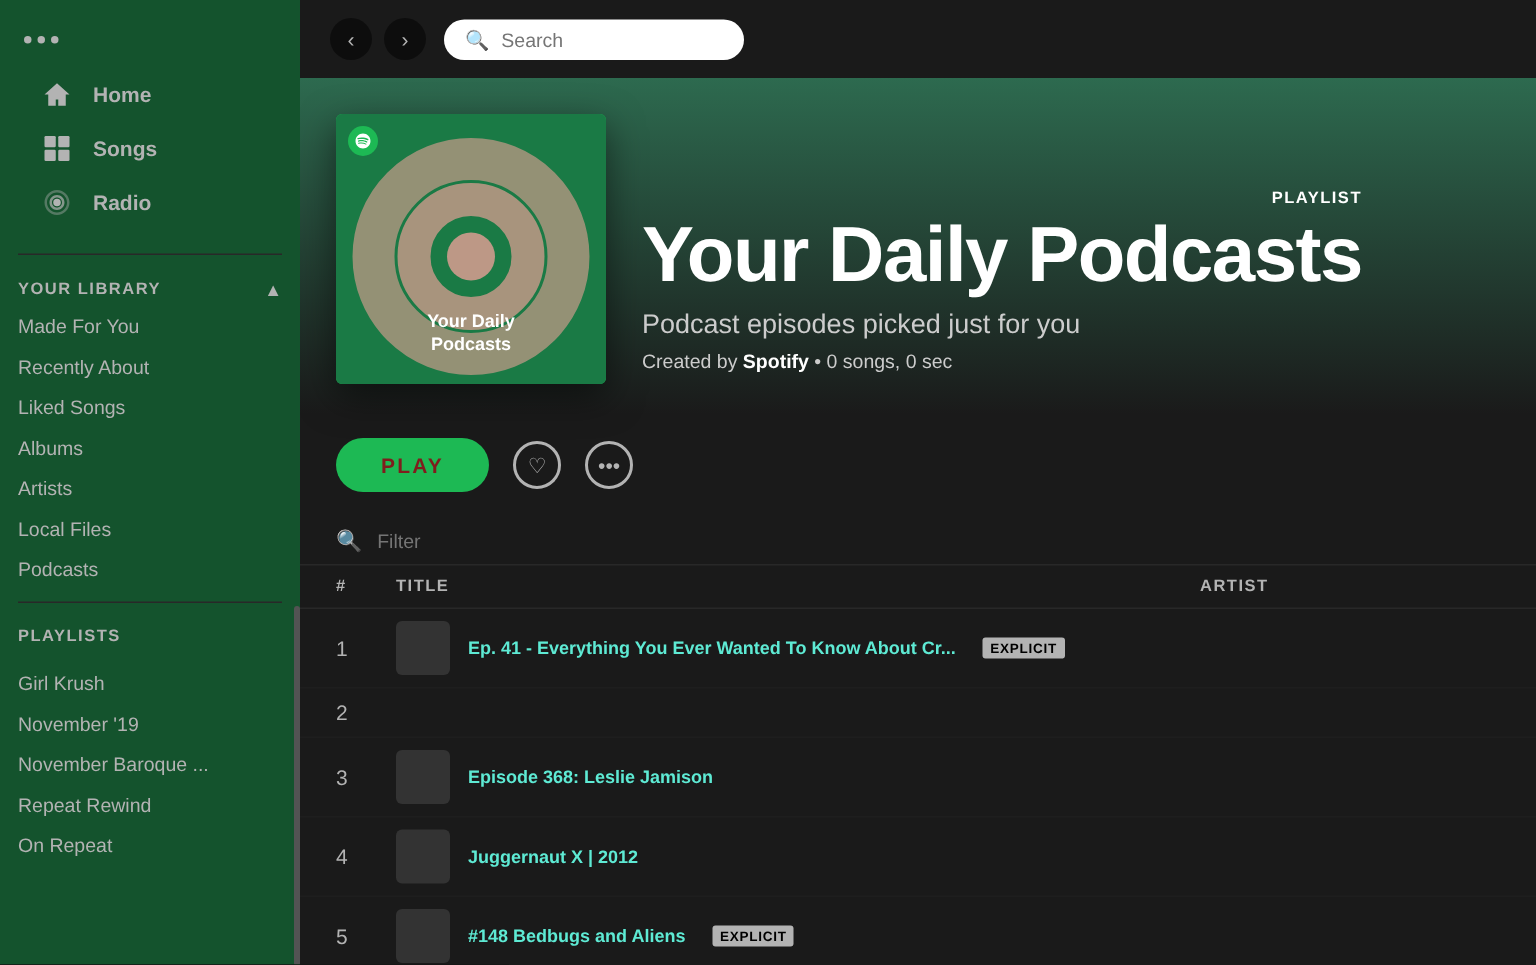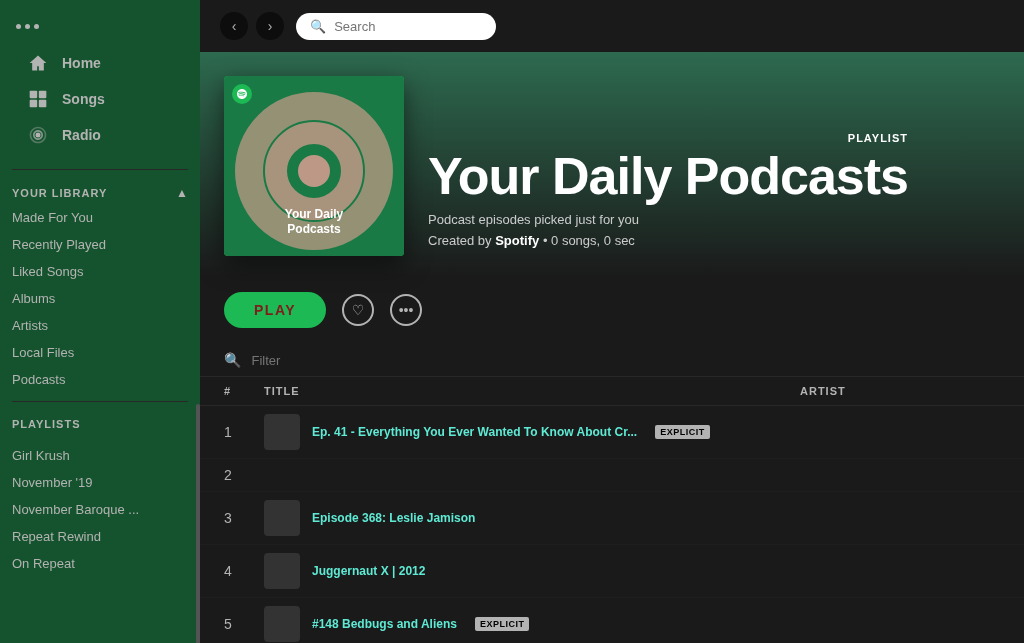--- a/index.html
+++ b/index.html
@@ -287,21 +287,21 @@
 
     .playlist-title {
       font-size: 52px;
       font-weight: 900;
       color: #fff;
       line-height: 1;
       letter-spacing: -1px;
     }
 
     .playlist-desc {
-      font-size: 13px;
+      font-size: 18px;
       color: #ccc;
       margin-top: 4px;
     }
 
     .playlist-meta {
       font-size: 13px;
       color: #ccc;
     }
 
     .playlist-meta strong {
@@ -487,21 +487,21 @@
 
   <div class="section-divider"></div>
 
   <div class="section-header">
     <span class="section-title">YOUR LIBRARY</span>
     <span class="chevron-icon">▲</span>
   </div>
 
   <div class="sidebar-inner">
     <div class="library-item">Made For You</div>
-    <div class="library-item">Recently Played</div>
+    <div class="library-item">Recently About</div>
     <div class="library-item">Liked Songs</div>
     <div class="library-item">Albums</div>
     <div class="library-item">Artists</div>
     <div class="library-item">Local Files</div>
     <div class="library-item">Podcasts</div>
 
     <div class="section-divider"></div>
 
     <div class="section-header">
       <span class="section-title">PLAYLISTS</span>

